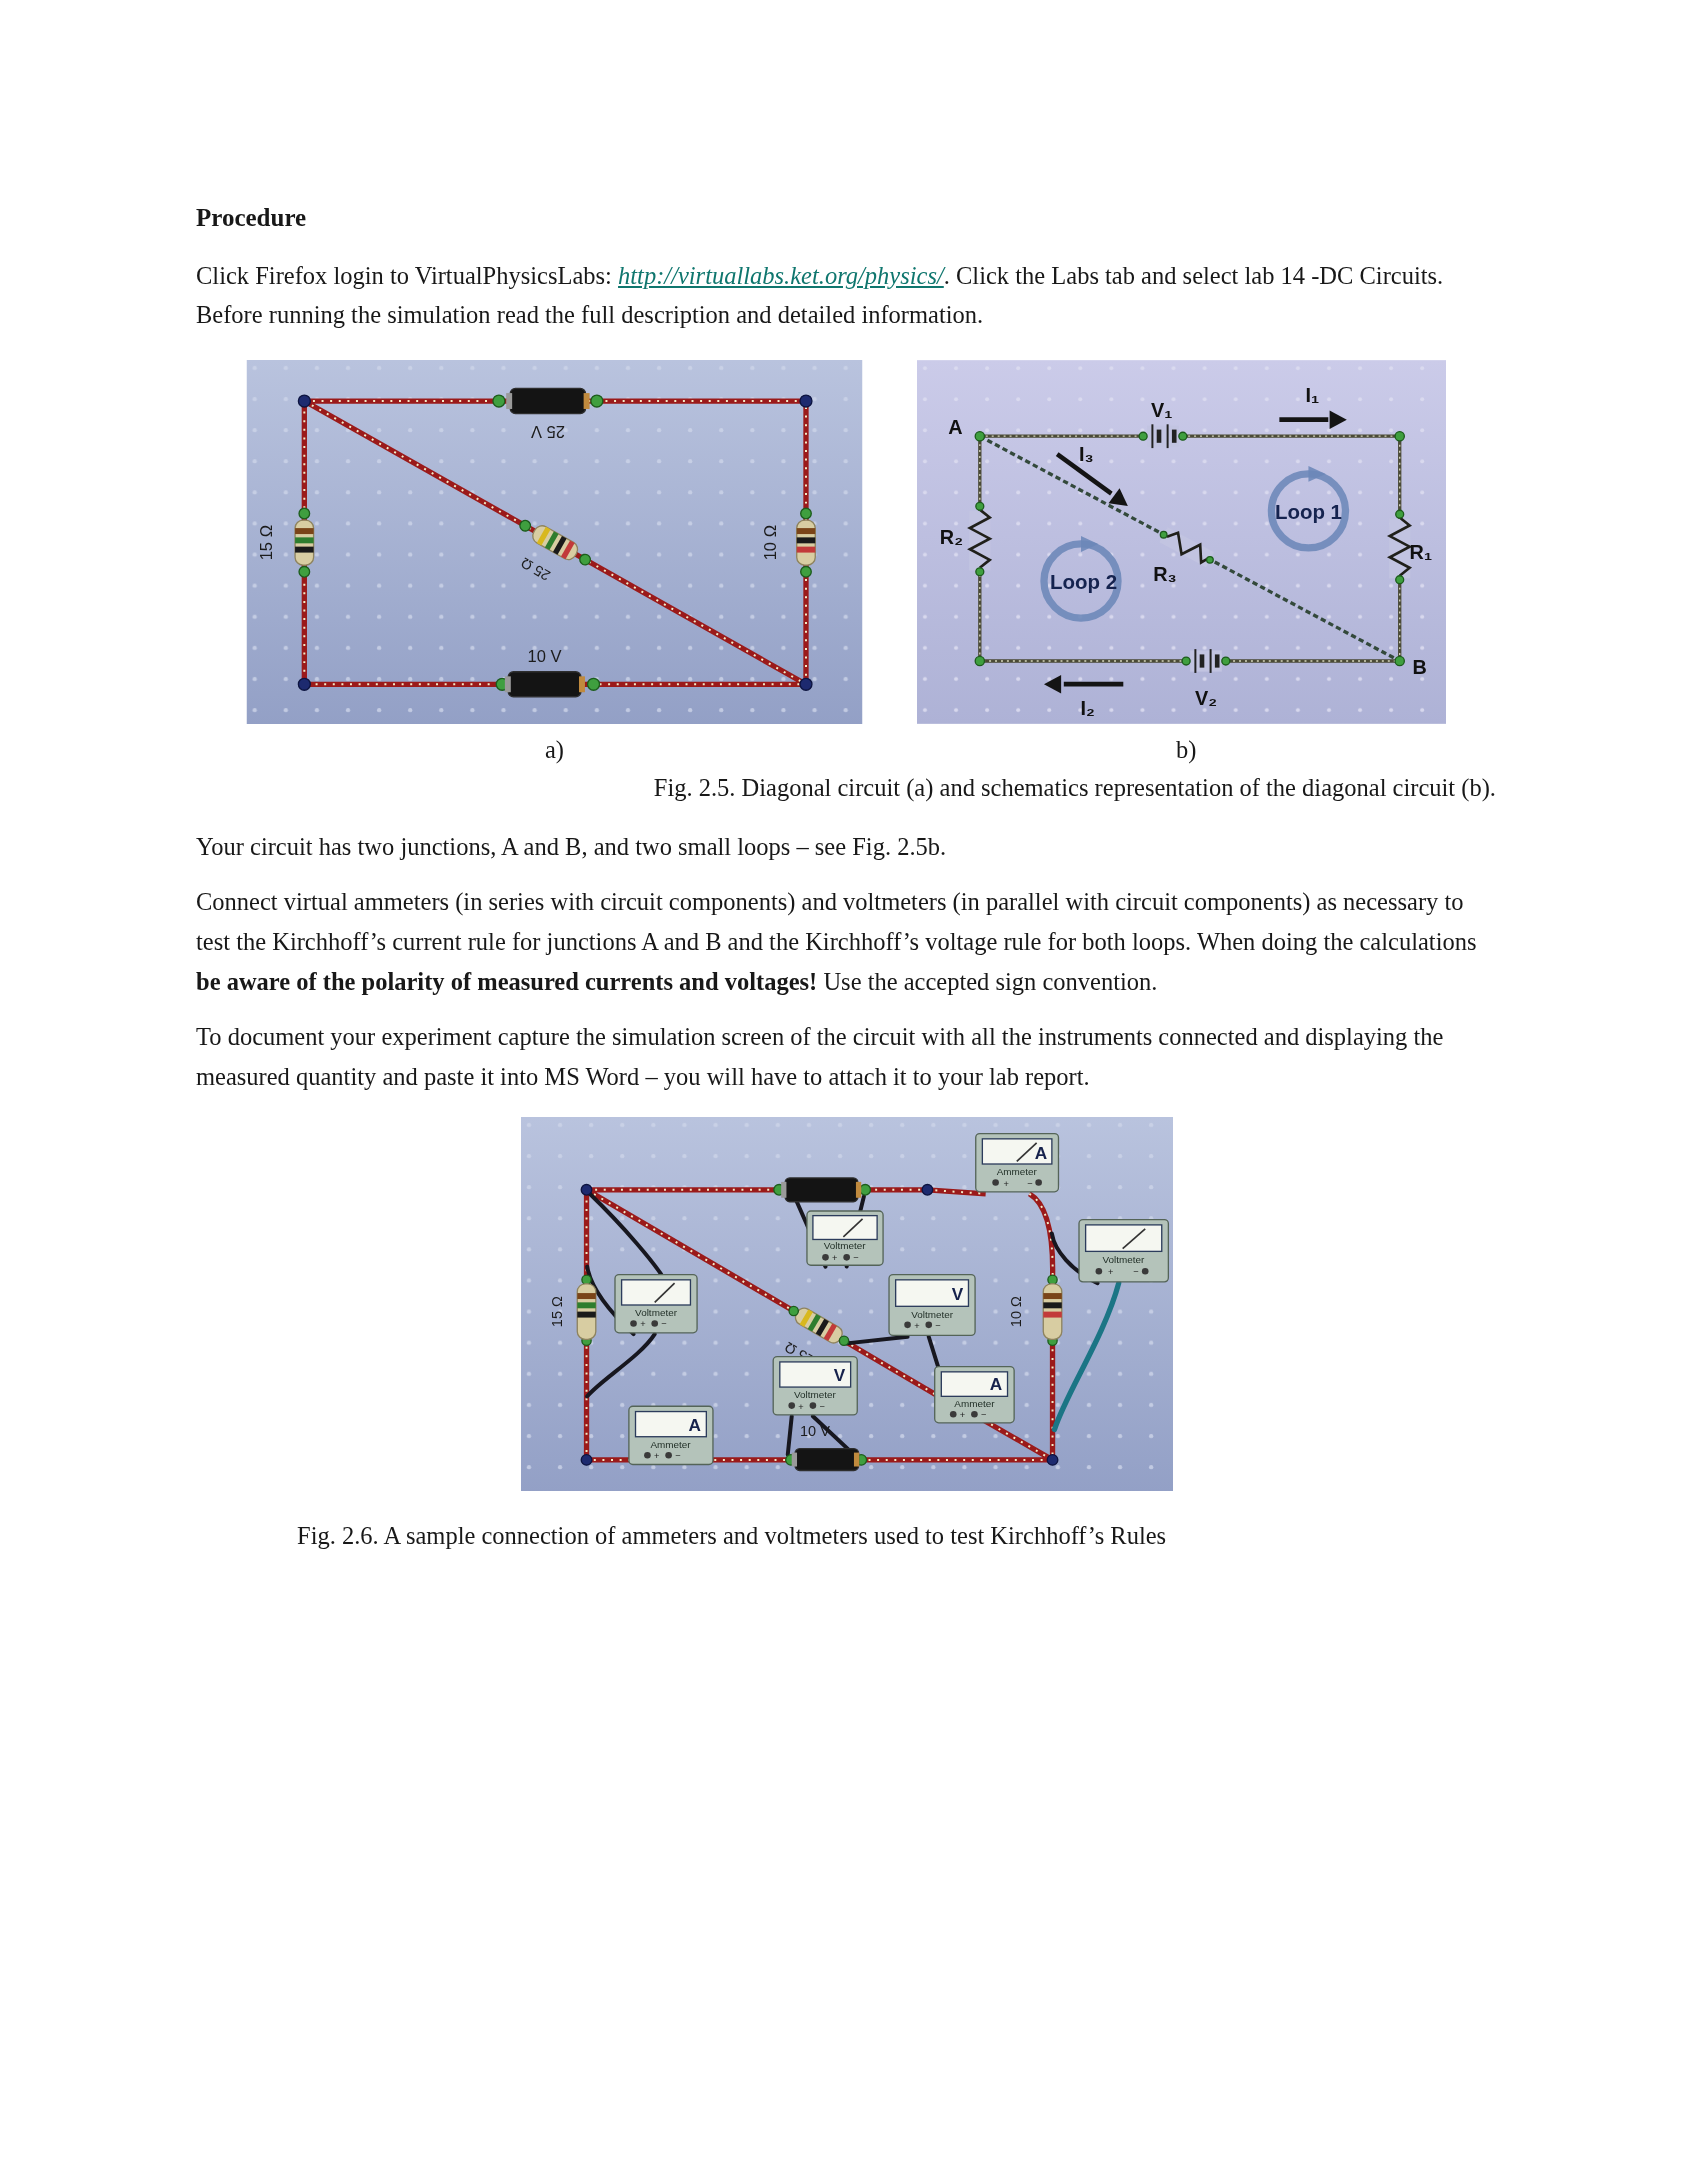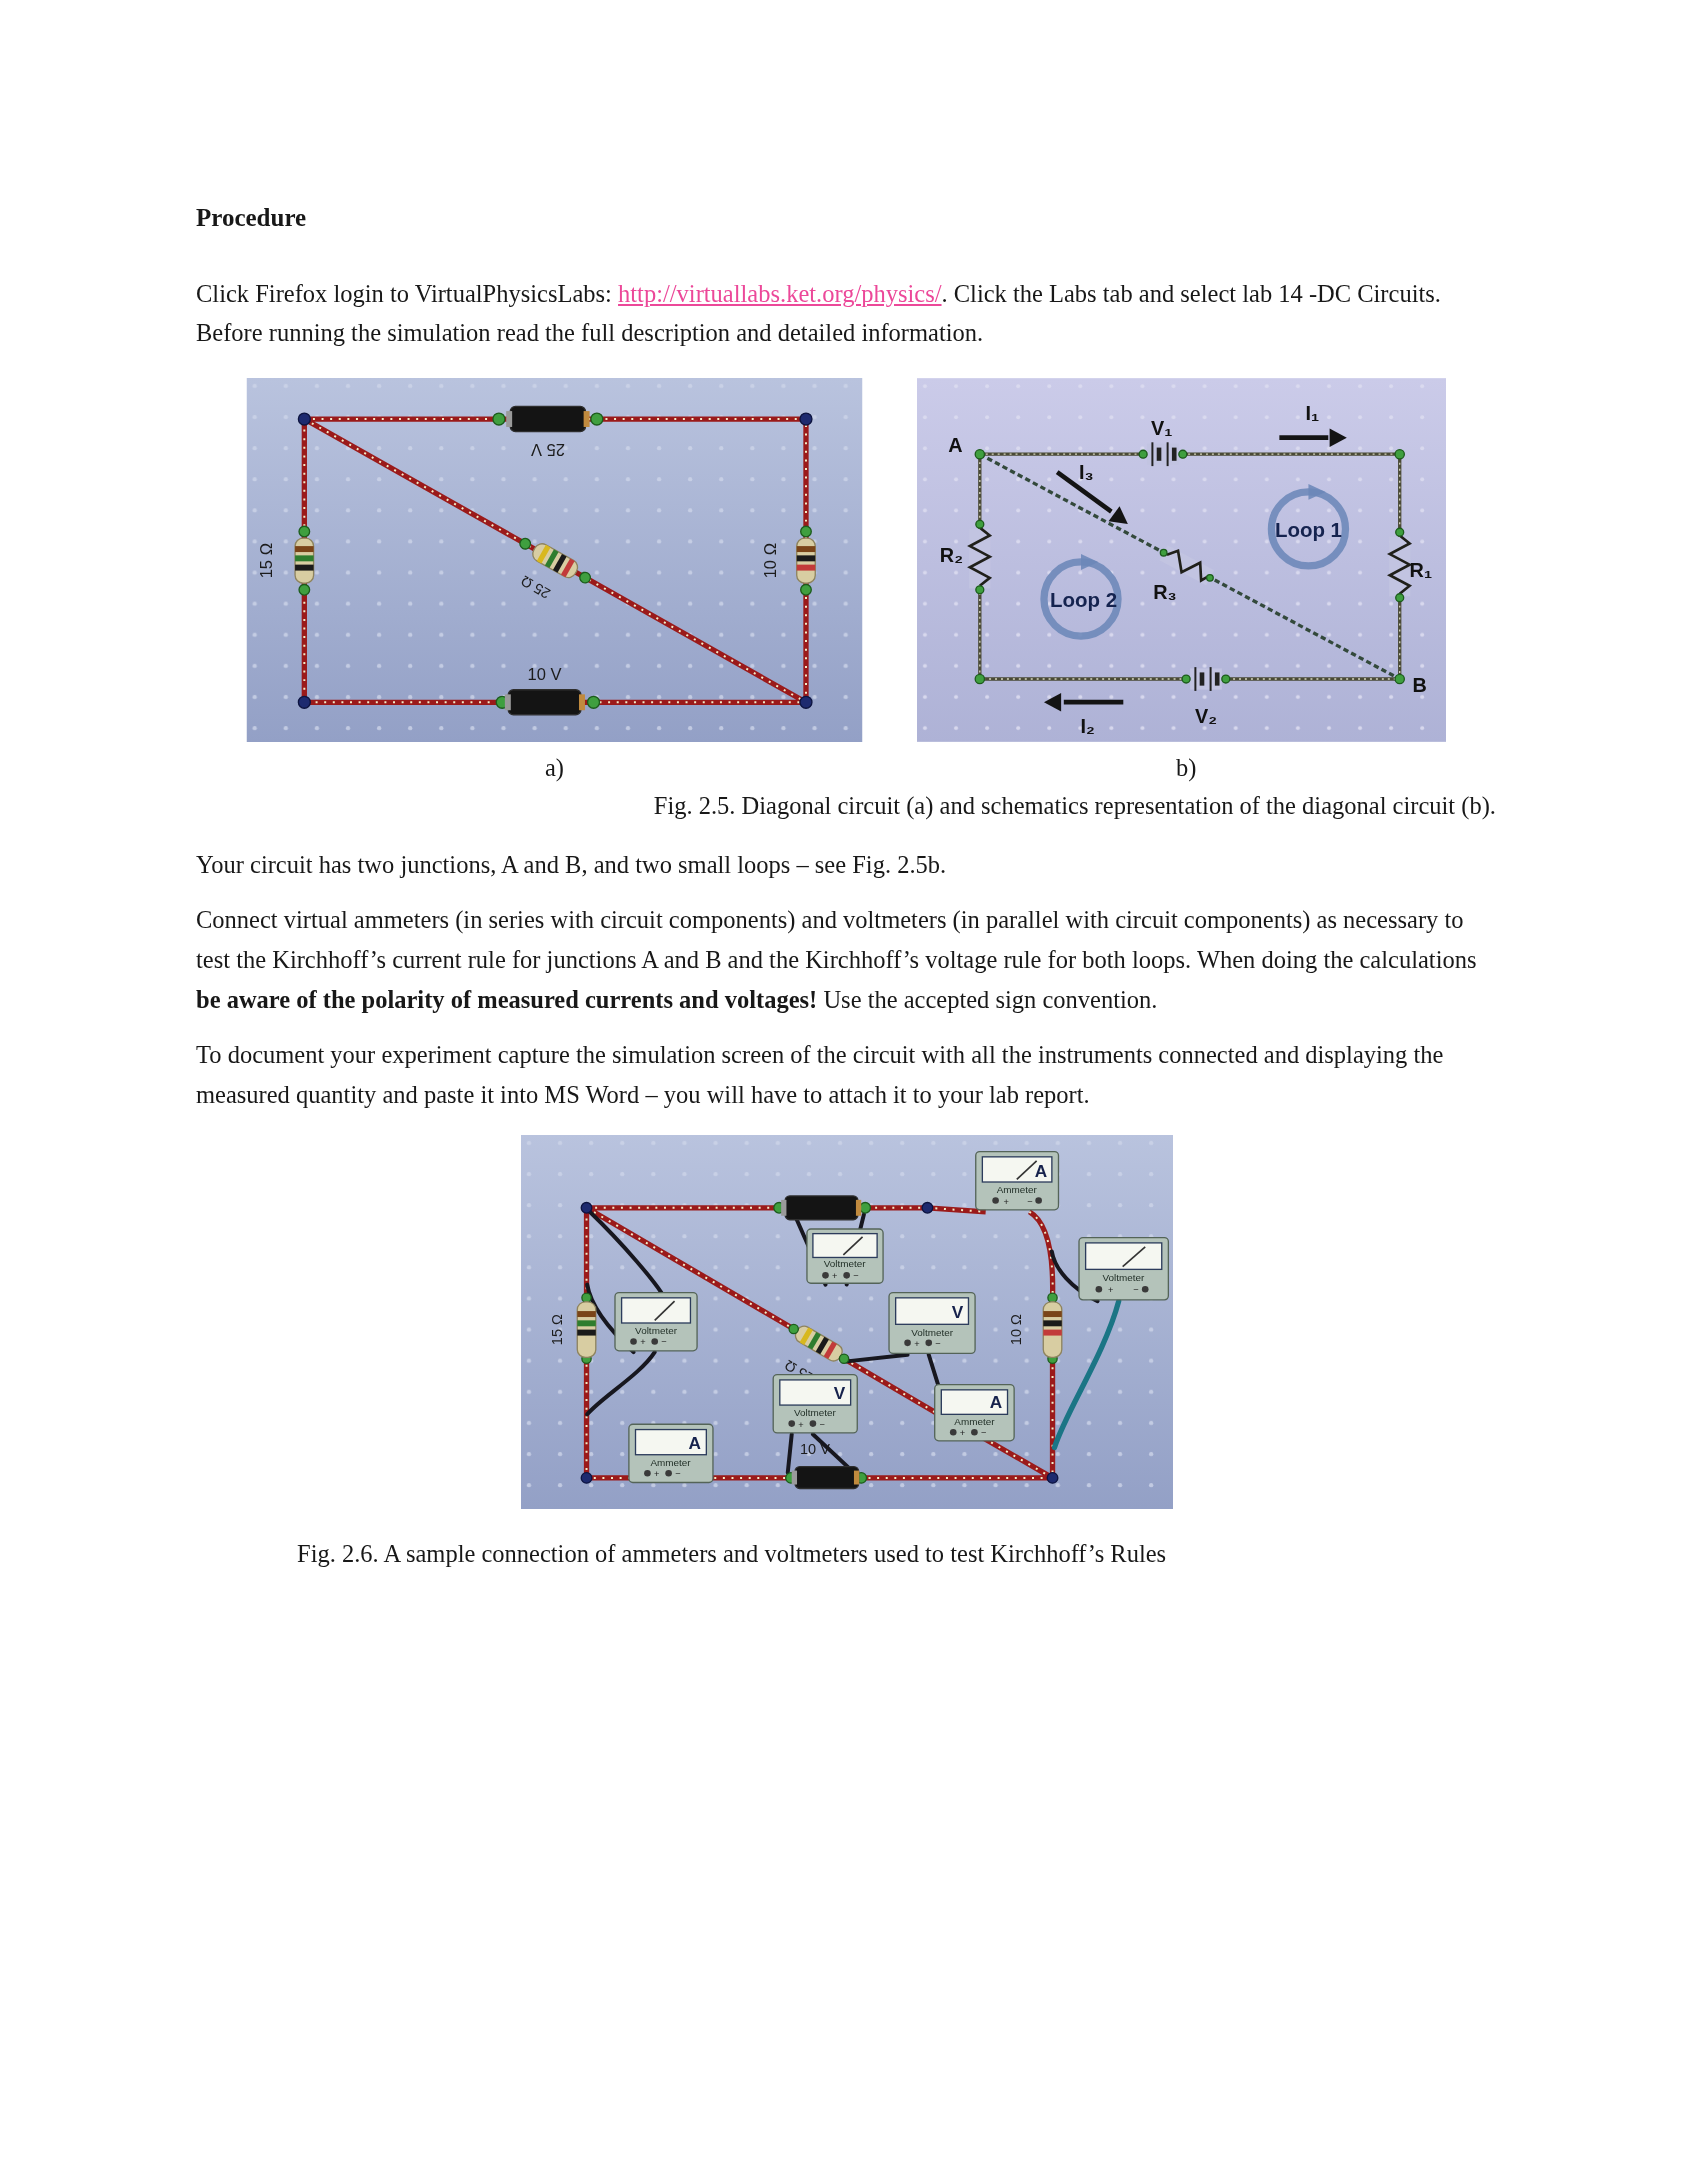--- a/index.html
+++ b/index.html
@@ -2,26 +2,26 @@
 <html style="font-size:10.6px"><head>
 <meta charset="utf-8">
 <style>
   * { margin:0; padding:0; box-sizing:border-box; }
   html,body { background:#ffffff; }
   body {
     width:1687px; height:2183px; position:relative; overflow:hidden;
     font-family:"Liberation Serif", serif; color:#181818;
   }
   .content { position:absolute; left:196px; top:198px; width:1300px; font-size:24.5px; line-height:1.62; }
-  .heading { font-size:25px; font-weight:bold; margin-bottom:35px; }
+  .heading { font-size:25px; font-weight:bold; margin-bottom:17px; }
   .section-line { margin-bottom:14.6px; padding-left:41px; }
   .sec-num { margin-right:29px; }
   .sec-title { text-decoration:underline; }
   p.para { margin-bottom:16px; }
-  .link { color:#ec4899; text-decoration:underline; cursor:pointer; }
+  .link { color:#0f766e; text-decoration:underline; cursor:pointer;font-style:italic; }
   .figures-row { display:flex; gap:54px; margin:25px 0 6.6px 50px; }
   .fig-sublabels { position:relative; height:38px; font-size:24.5px; }
   .label-a { position:absolute; left:349px; }
   .label-b { position:absolute; left:980px; }
   .caption25 { text-align:right; margin-bottom:18.5px; }
   .fig26-wrap { margin:20px 0 13.2px 325px; }
   .caption26 { padding-left:101px; }
   .caption26 .line2 { margin-left:111px; }
 
   

